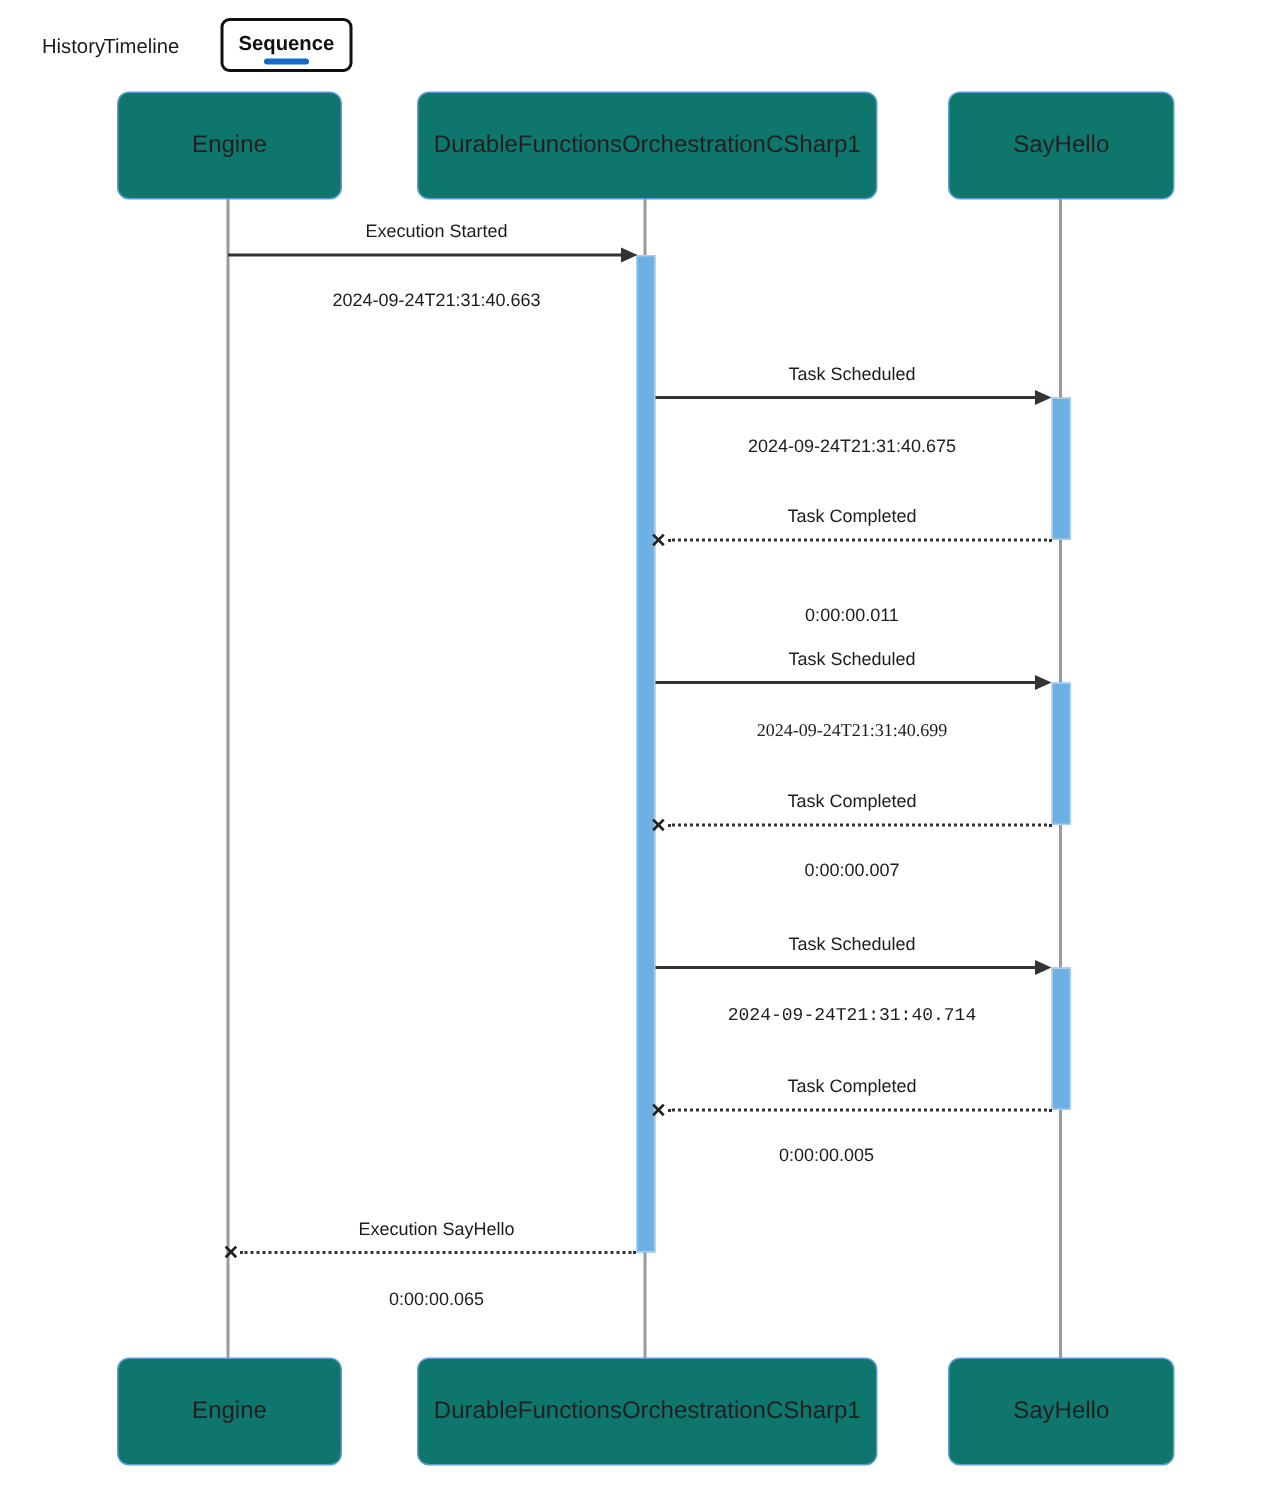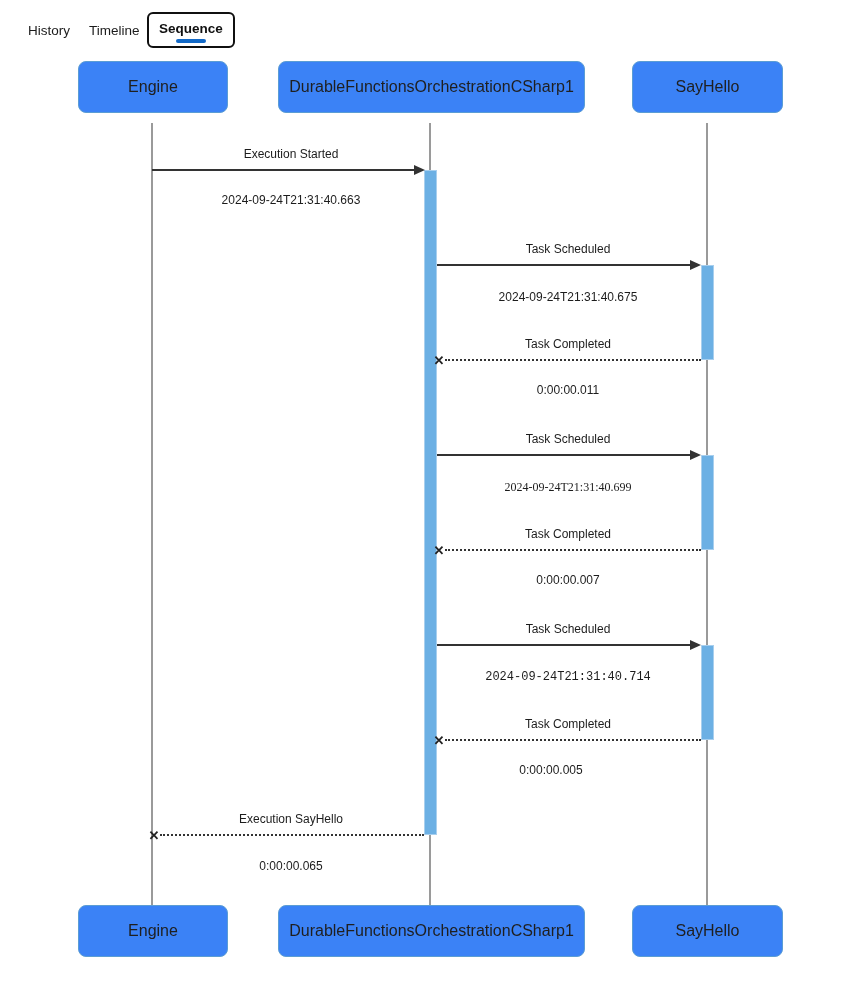--- a/index.html
+++ b/index.html
@@ -6,42 +6,42 @@
   .canvas{position:relative;width:847px;height:1006px;background:#fff;overflow:hidden;
           font-family:"Liberation Sans",sans-serif;}
   
   .tab{position:absolute;font-size:13.5px;color:#1b1b1b;cursor:pointer;white-space:nowrap;}
   .tab-active-box{position:absolute;border:2px solid #101010;border-radius:6px;
           padding:7px 10px 10px 10px;font-size:13.5px;font-weight:bold;color:#101010;text-align:center;}
   .tab-underline{position:absolute;left:50%;transform:translateX(-50%);bottom:3px;
           width:30px;height:4px;background:#1269c7;border-radius:2px;}
   
   .lifeline{position:absolute;top:123px;height:783px;width:2px;background:#9a9a9a;}
-  .actor{position:absolute;height:52px;background:#3b82f6;border:1px solid #5b9dd4;
+  .actor{position:absolute;height:72px;background:#0f766e;border:1px solid #5b9dd4;
          border-radius:8px;box-sizing:border-box;display:flex;align-items:center;
          justify-content:center;font-size:16px;color:#1f1f1f;}
   .activation{position:absolute;width:13px;background:#6cb0e4;border:1px solid #a8cfee;
          box-sizing:border-box;}
   .msg-label{position:absolute;transform:translate(-50%,-50%);font-size:12px;
          color:#1c1c1c;white-space:nowrap;}
   .line-solid{position:absolute;height:0;border-top:2px solid #333;}
   .line-dotted{position:absolute;height:0;border-top:2px dotted #333;}
   .arrowhead{position:absolute;width:0;height:0;border-left:11px solid #333;
          border-top:5px solid transparent;border-bottom:5px solid transparent;}
   .cross{position:absolute;transform:translate(-50%,-50%);font-size:13px;font-weight:bold;
          color:#222;line-height:1;}
 </style>
 </head>
 <body>
 
 <div class="canvas">
 
   <div>
     <div class="tab" style="left:28px;top:23px;">History</div>
-    <div class="tab" style="left:89px;top:23px;">Timeline</div>
+    <div class="tab" style="left:69px;top:23px;">Timeline</div>
     <div class="tab-active-box" style="left:147px;top:12px;">
       <span>Sequence</span>
       <span class="tab-underline"></span>
     </div>
   </div>
 
   <div class="lifeline" style="left:151px;"></div>
   <div class="lifeline" style="left:429px;"></div>
   <div class="lifeline" style="left:706px;"></div>
 
@@ -64,21 +64,21 @@
   <div class="msg-label" style="left:291px;top:200px;">2024-09-24T21:31:40.663</div>
 
   <div class="msg-label" style="left:568px;top:249px;">Task Scheduled</div>
   <div class="line-solid" style="left:437px;top:264px;width:255px;"></div>
   <div class="arrowhead" style="left:690px;top:260px;"></div>
   <div class="msg-label" style="left:568px;top:297px;">2024-09-24T21:31:40.675</div>
 
   <div class="msg-label" style="left:568px;top:344px;">Task Completed</div>
   <div class="line-dotted" style="left:445px;top:359px;width:256px;"></div>
   <div class="cross" style="left:439px;top:360px;">✕</div>
-  <div class="msg-label" style="left:568px;top:390px;">0:00:00.011</div>
+  <div class="msg-label" style="left:568px;top:410px;">0:00:00.011</div>
 
   <div class="msg-label" style="left:568px;top:439px;">Task Scheduled</div>
   <div class="line-solid" style="left:437px;top:454px;width:255px;"></div>
   <div class="arrowhead" style="left:690px;top:450px;"></div>
   <div class="msg-label" style="left:568px;top:487px;font-family:Liberation Serif, serif;">2024-09-24T21:31:40.699</div>
 
   <div class="msg-label" style="left:568px;top:534px;">Task Completed</div>
   <div class="line-dotted" style="left:445px;top:549px;width:256px;"></div>
   <div class="cross" style="left:439px;top:550px;">✕</div>
   <div class="msg-label" style="left:568px;top:580px;">0:00:00.007</div>

